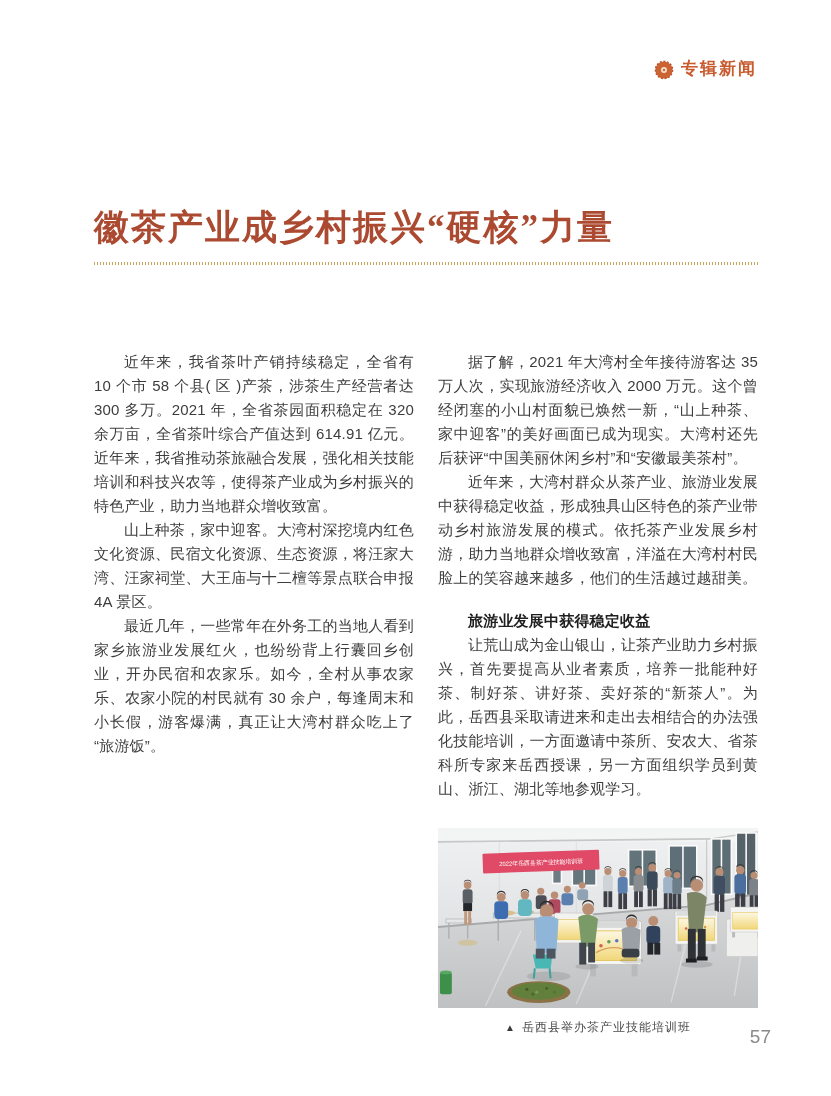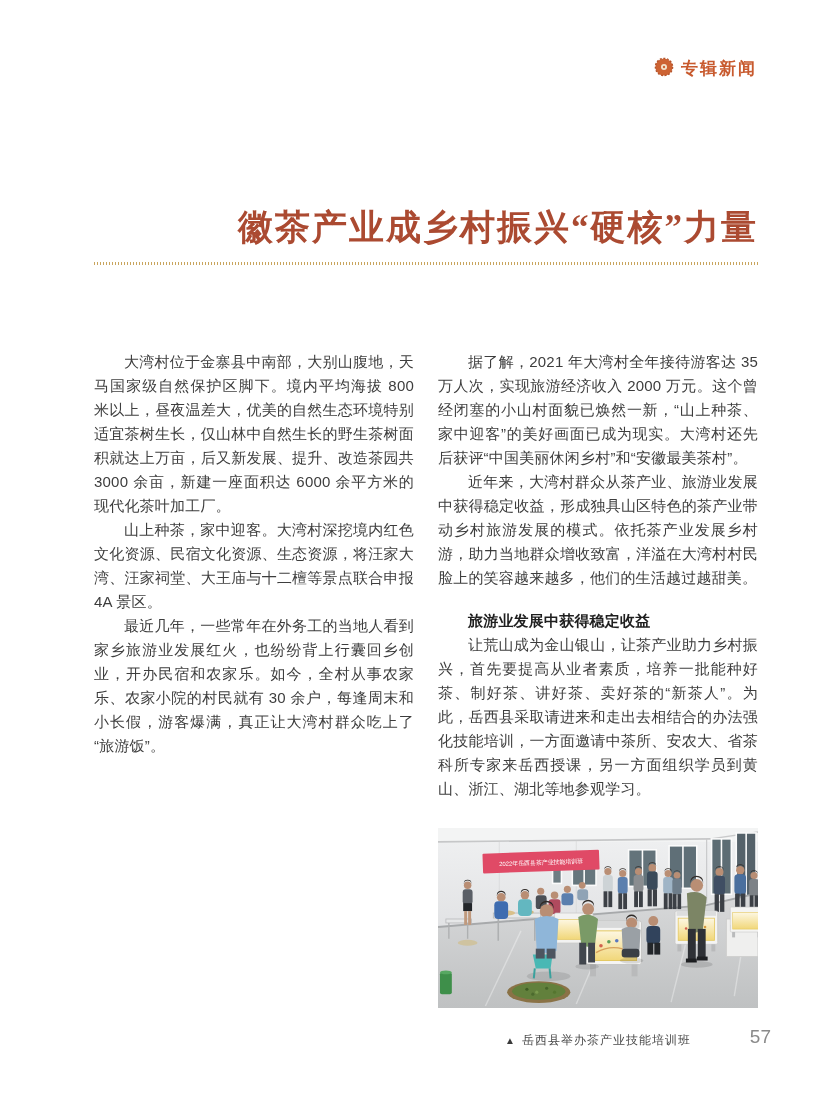--- a/index.html
+++ b/index.html
@@ -6,27 +6,27 @@
   .page{
     position:relative;
     width:831px;height:1096px;
     background:#ffffff;
     font-family:"Liberation Sans","DejaVu Sans",sans-serif;
     overflow:hidden;
   }
   
   .header-tag{
     position:absolute;top:57px;right:74px;
-    display:flex;align-items:flex-start;gap:7px;
+    display:flex;align-items:flex-end;gap:7px;
     color:var(--accent,#c85a2e);
     font-weight:bold;font-size:17px;letter-spacing:2px;
   }
   .seal-icon{width:20px;height:20px;display:block;}
   
-  .title-block{position:absolute;left:94px;top:206px;width:664px;text-align:right;}
+  .title-block{position:absolute;left:94px;top:206px;width:664px;}
   .article-title{
     margin:0;
     color:var(--title,#ab4a31);
     font-size:35px;font-weight:bold;letter-spacing:2px;
     line-height:1.25;
     font-family:"Liberation Serif","DejaVu Serif",serif;
   }
   .title-rule{
     margin-top:12px;height:3px;width:664px;
     background-image:repeating-linear-gradient(90deg,var(--rule-gold,#c9a55e) 0,var(--rule-gold,#c9a55e) 1px,rgba(0,0,0,0) 1px,rgba(0,0,0,0) 3px);
@@ -46,21 +46,21 @@
   .sec-heading{
     margin:19px 0 0 0;
     font-size:15px;line-height:24px;font-weight:bold;
     color:#1f1f1f;text-indent:2em;letter-spacing:.2px;
   }
   .col p + p{margin-top:0;}
   
   .photo-figure{margin:27px 0 0 0;width:320px;}
   .photo-frame{width:320px;height:180px;display:block;}
   .photo-caption{
-    margin-top:24px;text-align:center;
+    margin-top:11px;text-align:center;
     font-size:12px;color:var(--caption,#4a4a4a);letter-spacing:1px;
   }
   .photo-caption .marker{font-size:10px;margin-right:6px;color:#3a3a3a;}
   
   .page-number{
     position:absolute;top:1026px;right:60px;
     font-size:19px;color:var(--page-number,#8a8a8a);
   }
 </style>
 </head>
@@ -79,21 +79,21 @@
   </div>
 
   <div class="title-block">
     <h1 class="article-title">徽茶产业成乡村振兴“硬核”力量</h1>
     <div class="title-rule"></div>
   </div>
 
   <div class="columns">
 
     <div class="col">
-      <p>大湾村位于金寨县中南部，大别山腹地，天马国家级自然保护区脚下。境内平均海拔 800 米以上，昼夜温差大，优美的自然生态环境特别适宜茶树生长，仅山林中自然生长的野生茶树面积就达上万亩，后又新发展、提升、改造茶园共 3000 余亩，新建一座面积达 6000 余平方米的现代化茶叶加工厂。</p>
+      <p>近年来，我省茶叶产销持续稳定，全省有 10 个市 58 个县( 区 )产茶，涉茶生产经营者达 300 多万。2021 年，全省茶园面积稳定在 320 余万亩，全省茶叶综合产值达到 614.91 亿元。近年来，我省推动茶旅融合发展，强化相关技能培训和科技兴农等，使得茶产业成为乡村振兴的特色产业，助力当地群众增收致富。</p>
       <p>山上种茶，家中迎客。大湾村深挖境内红色文化资源、民宿文化资源、生态资源，将汪家大湾、汪家祠堂、大王庙与十二檀等景点联合申报 4A 景区。</p>
       <p>最近几年，一些常年在外务工的当地人看到家乡旅游业发展红火，也纷纷背上行囊回乡创业，开办民宿和农家乐。如今，全村从事农家乐、农家小院的村民就有 30 余户，每逢周末和小长假，游客爆满，真正让大湾村群众吃上了“旅游饭”。</p>
     </div>
 
     <div class="col">
       <p>据了解，2021 年大湾村全年接待游客达 35 万人次，实现旅游经济收入 2000 万元。这个曾经闭塞的小山村面貌已焕然一新，“山上种茶、家中迎客”的美好画面已成为现实。大湾村还先后获评“中国美丽休闲乡村”和“安徽最美茶村”。</p>
       <p>近年来，大湾村群众从茶产业、旅游业发展中获得稳定收益，形成独具山区特色的茶产业带动乡村旅游发展的模式。依托茶产业发展乡村游，助力当地群众增收致富，洋溢在大湾村村民脸上的笑容越来越多，他们的生活越过越甜美。</p>
       <h2 class="sec-heading">旅游业发展中获得稳定收益</h2>
       <p>让荒山成为金山银山，让茶产业助力乡村振兴，首先要提高从业者素质，培养一批能种好茶、制好茶、讲好茶、卖好茶的“新茶人”。为此，岳西县采取请进来和走出去相结合的办法强化技能培训，一方面邀请中茶所、安农大、省茶科所专家来岳西授课，另一方面组织学员到黄山、浙江、湖北等地参观学习。</p>
 

